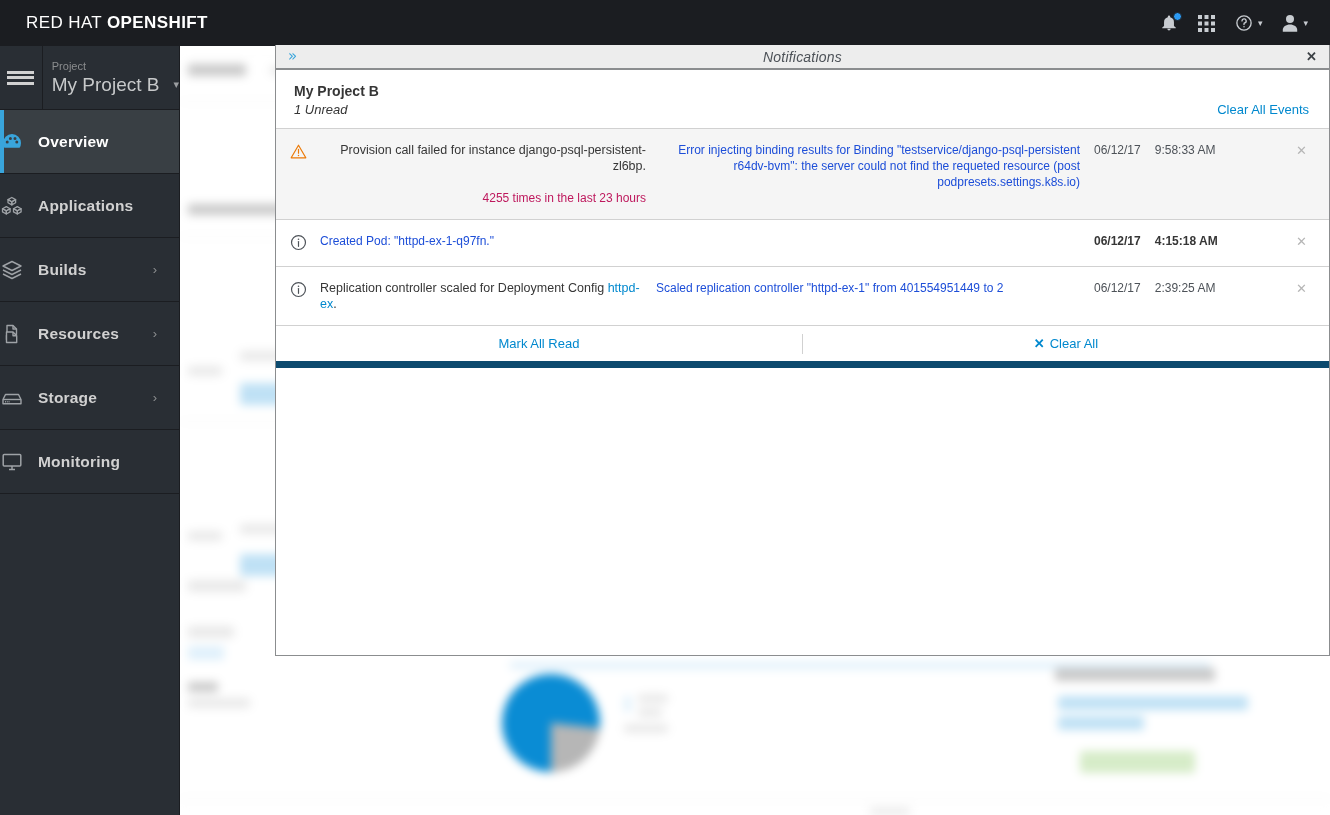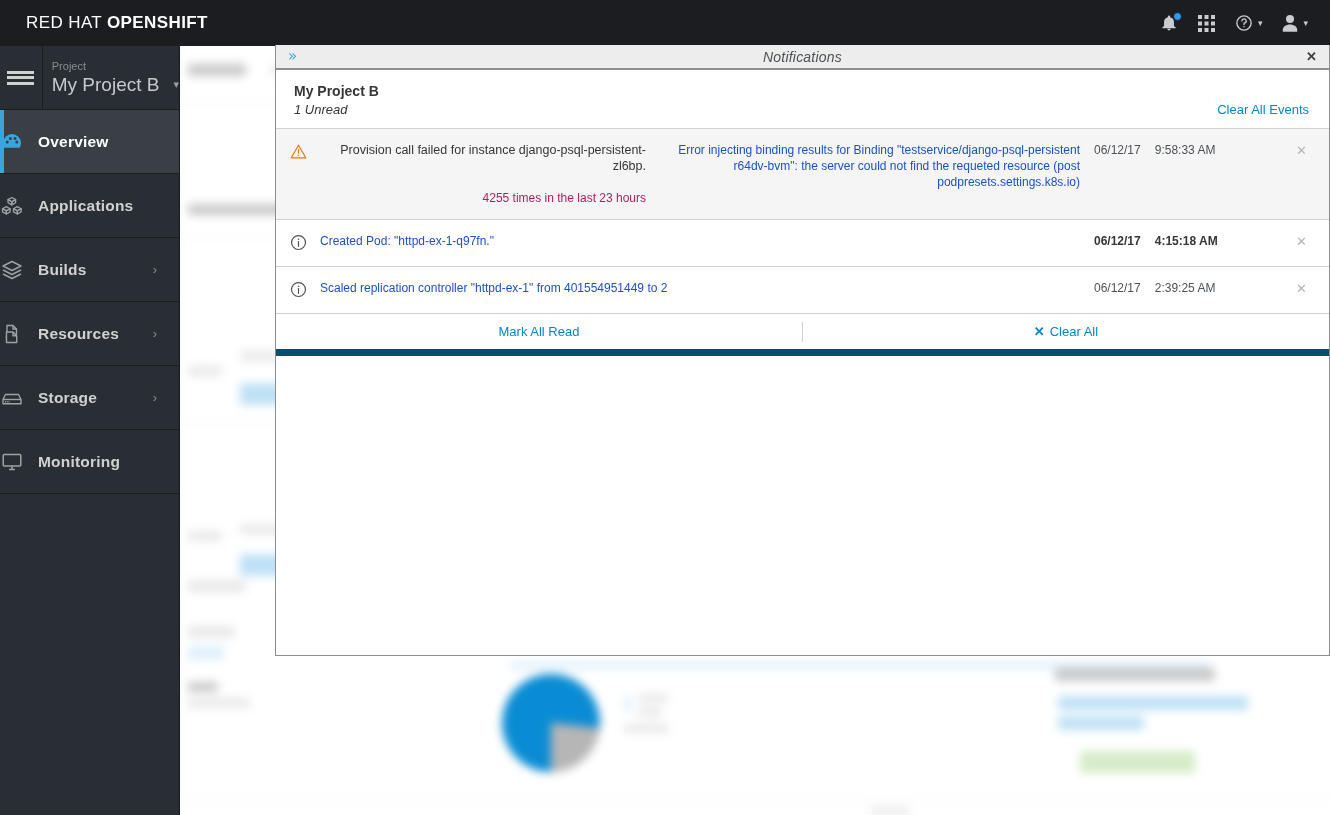--- a/index.html
+++ b/index.html
@@ -403,20 +403,23 @@
       </div>
 
       <div class="notif">
         <div class="n-icon">
           <svg width="17" height="17" viewBox="0 0 20 20" fill="none" stroke="#4d5258" stroke-width="1.4">
             <circle cx="10" cy="10" r="8.2"></circle>
             <circle cx="10" cy="6.1" r=".95" fill="#4d5258" stroke="none"></circle>
             <path d="M10 8.9v5.6" stroke-linecap="round"></path>
           </svg>
         </div>
+        <div class="n-main">
+          <div class="n-msg"><span>Replication controller scaled for Deployment Config </span><a href="#" style="font-weight:400">httpd-ex</a><span>.</span></div>
+        </div>
         <div class="n-detail">Scaled replication controller "httpd-ex-1" from 401554951449 to 2</div>
         <div class="n-time">
           <span>06/12/17</span>
           <span>2:39:25 AM</span>
         </div>
         <div class="n-close">✕</div>
       </div>
     </div>
 
     <div class="drawer-foot">

